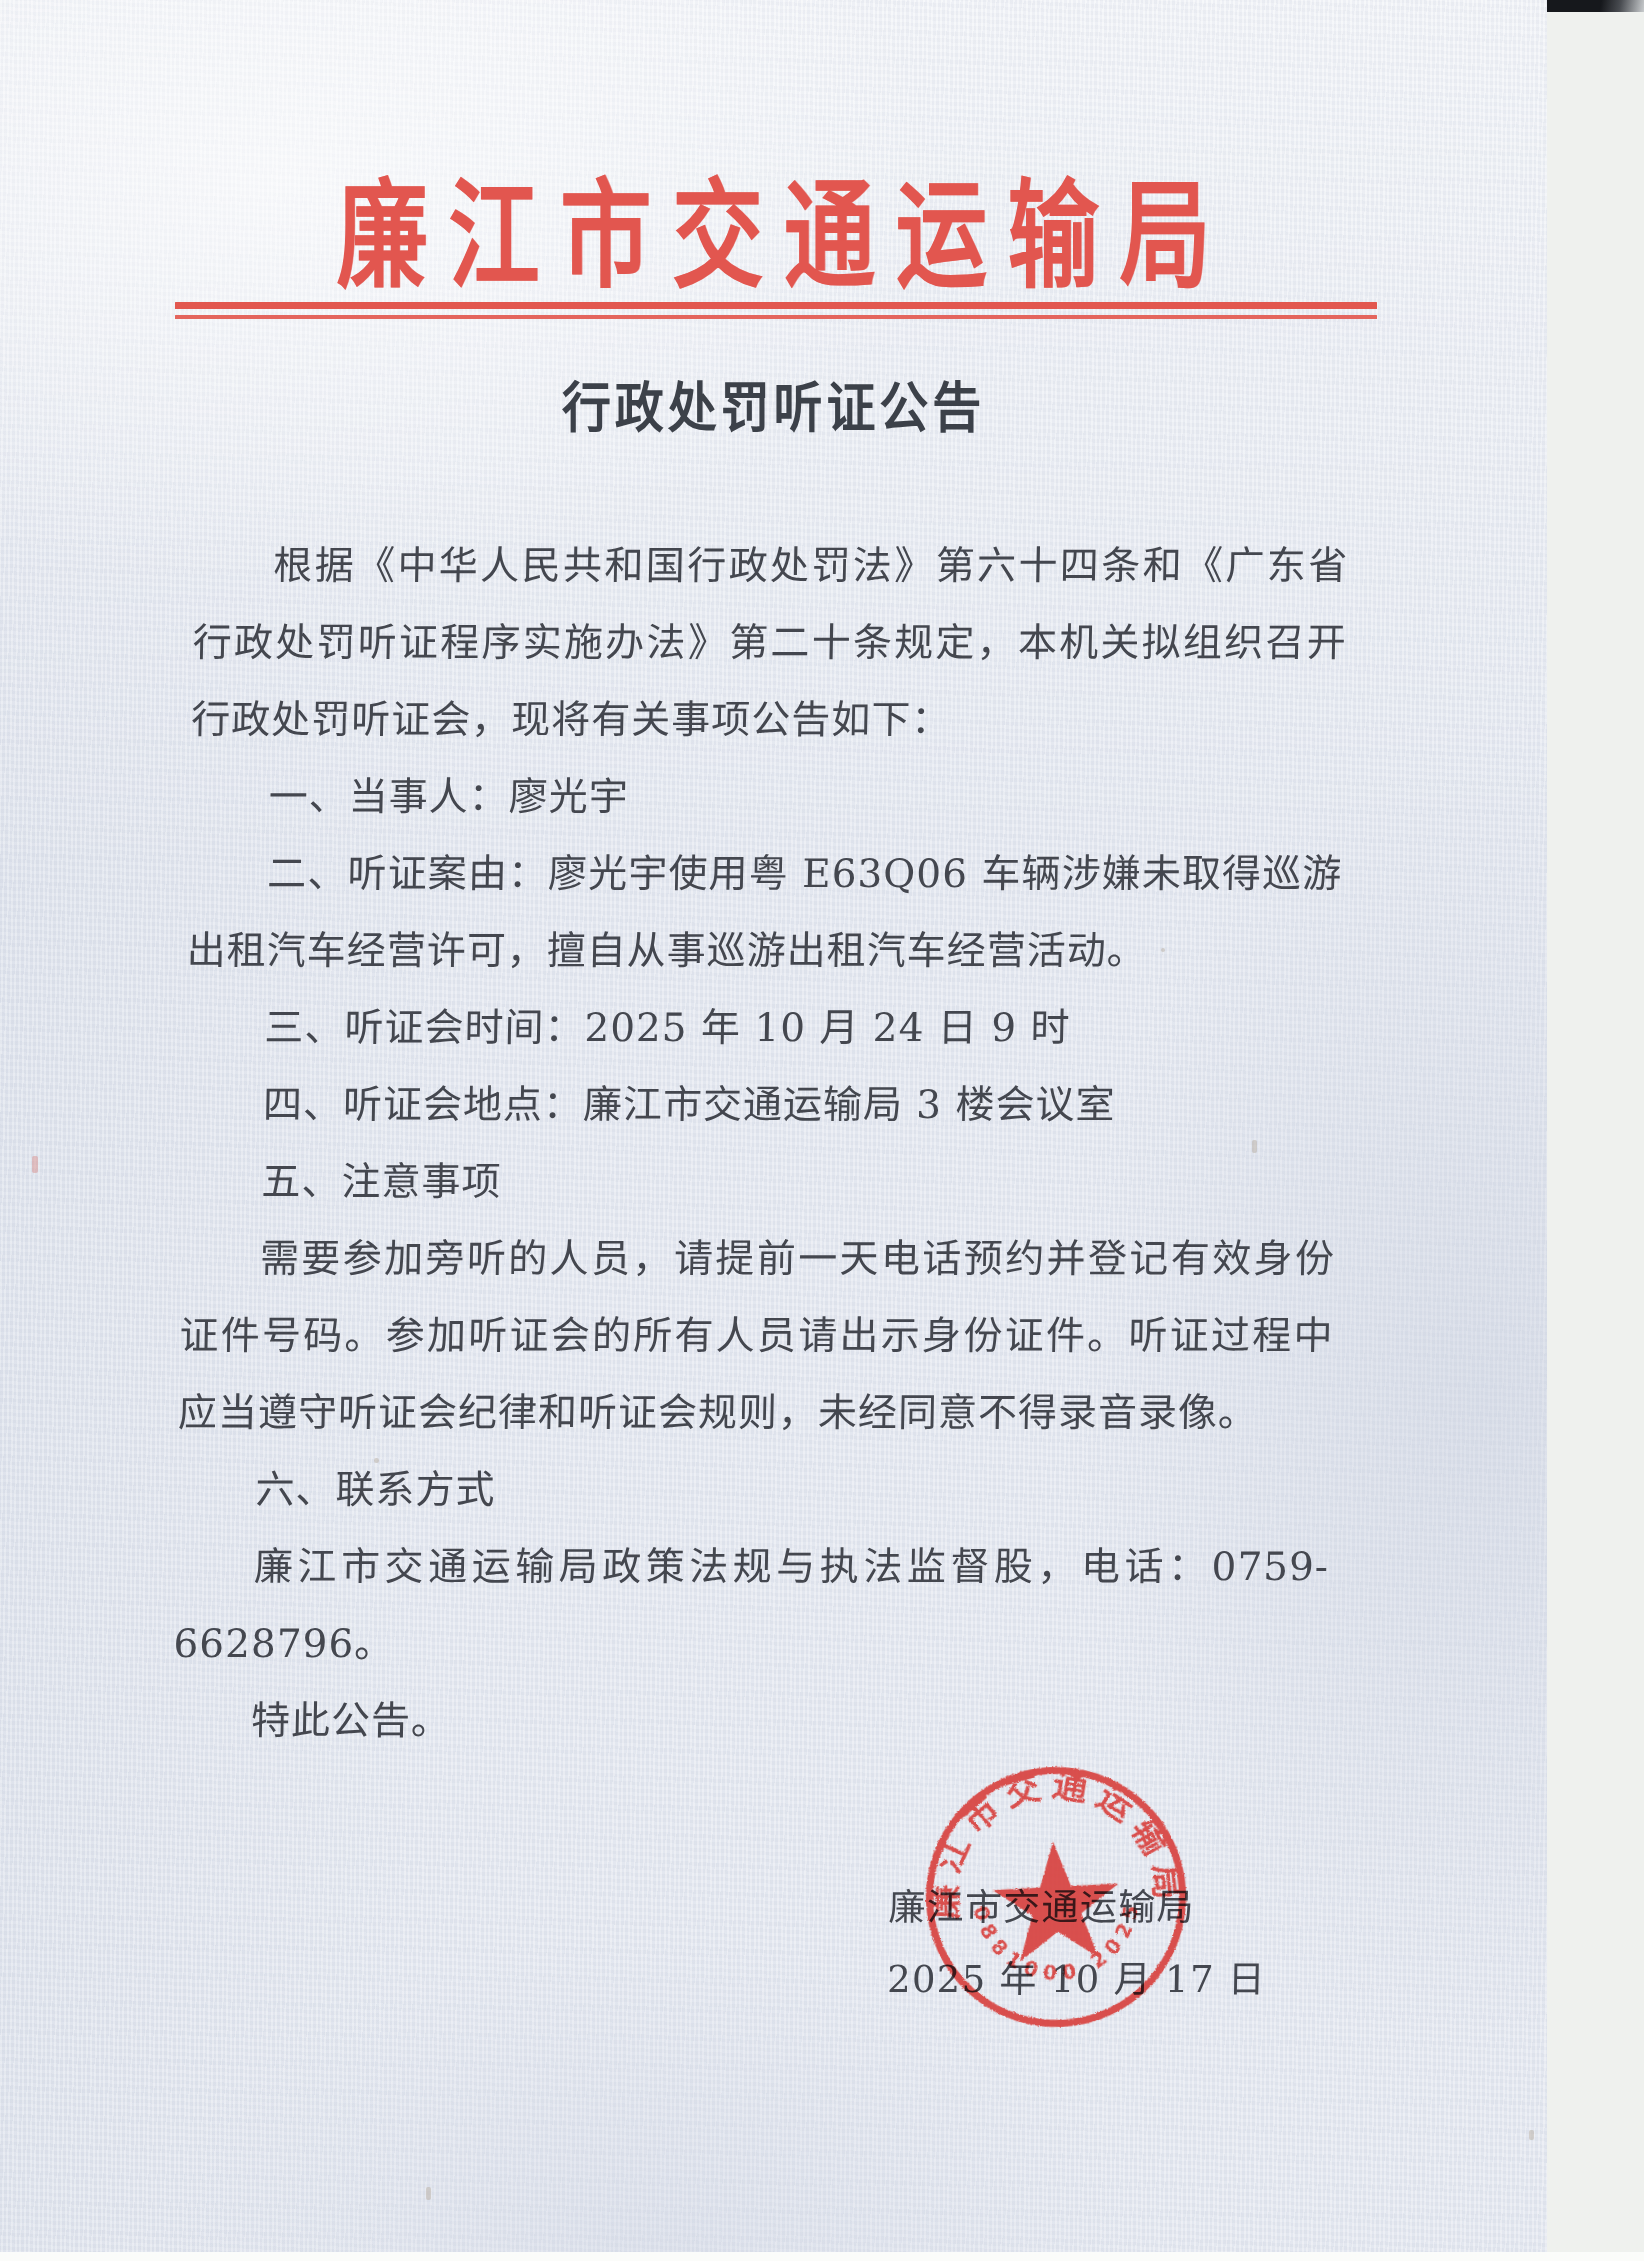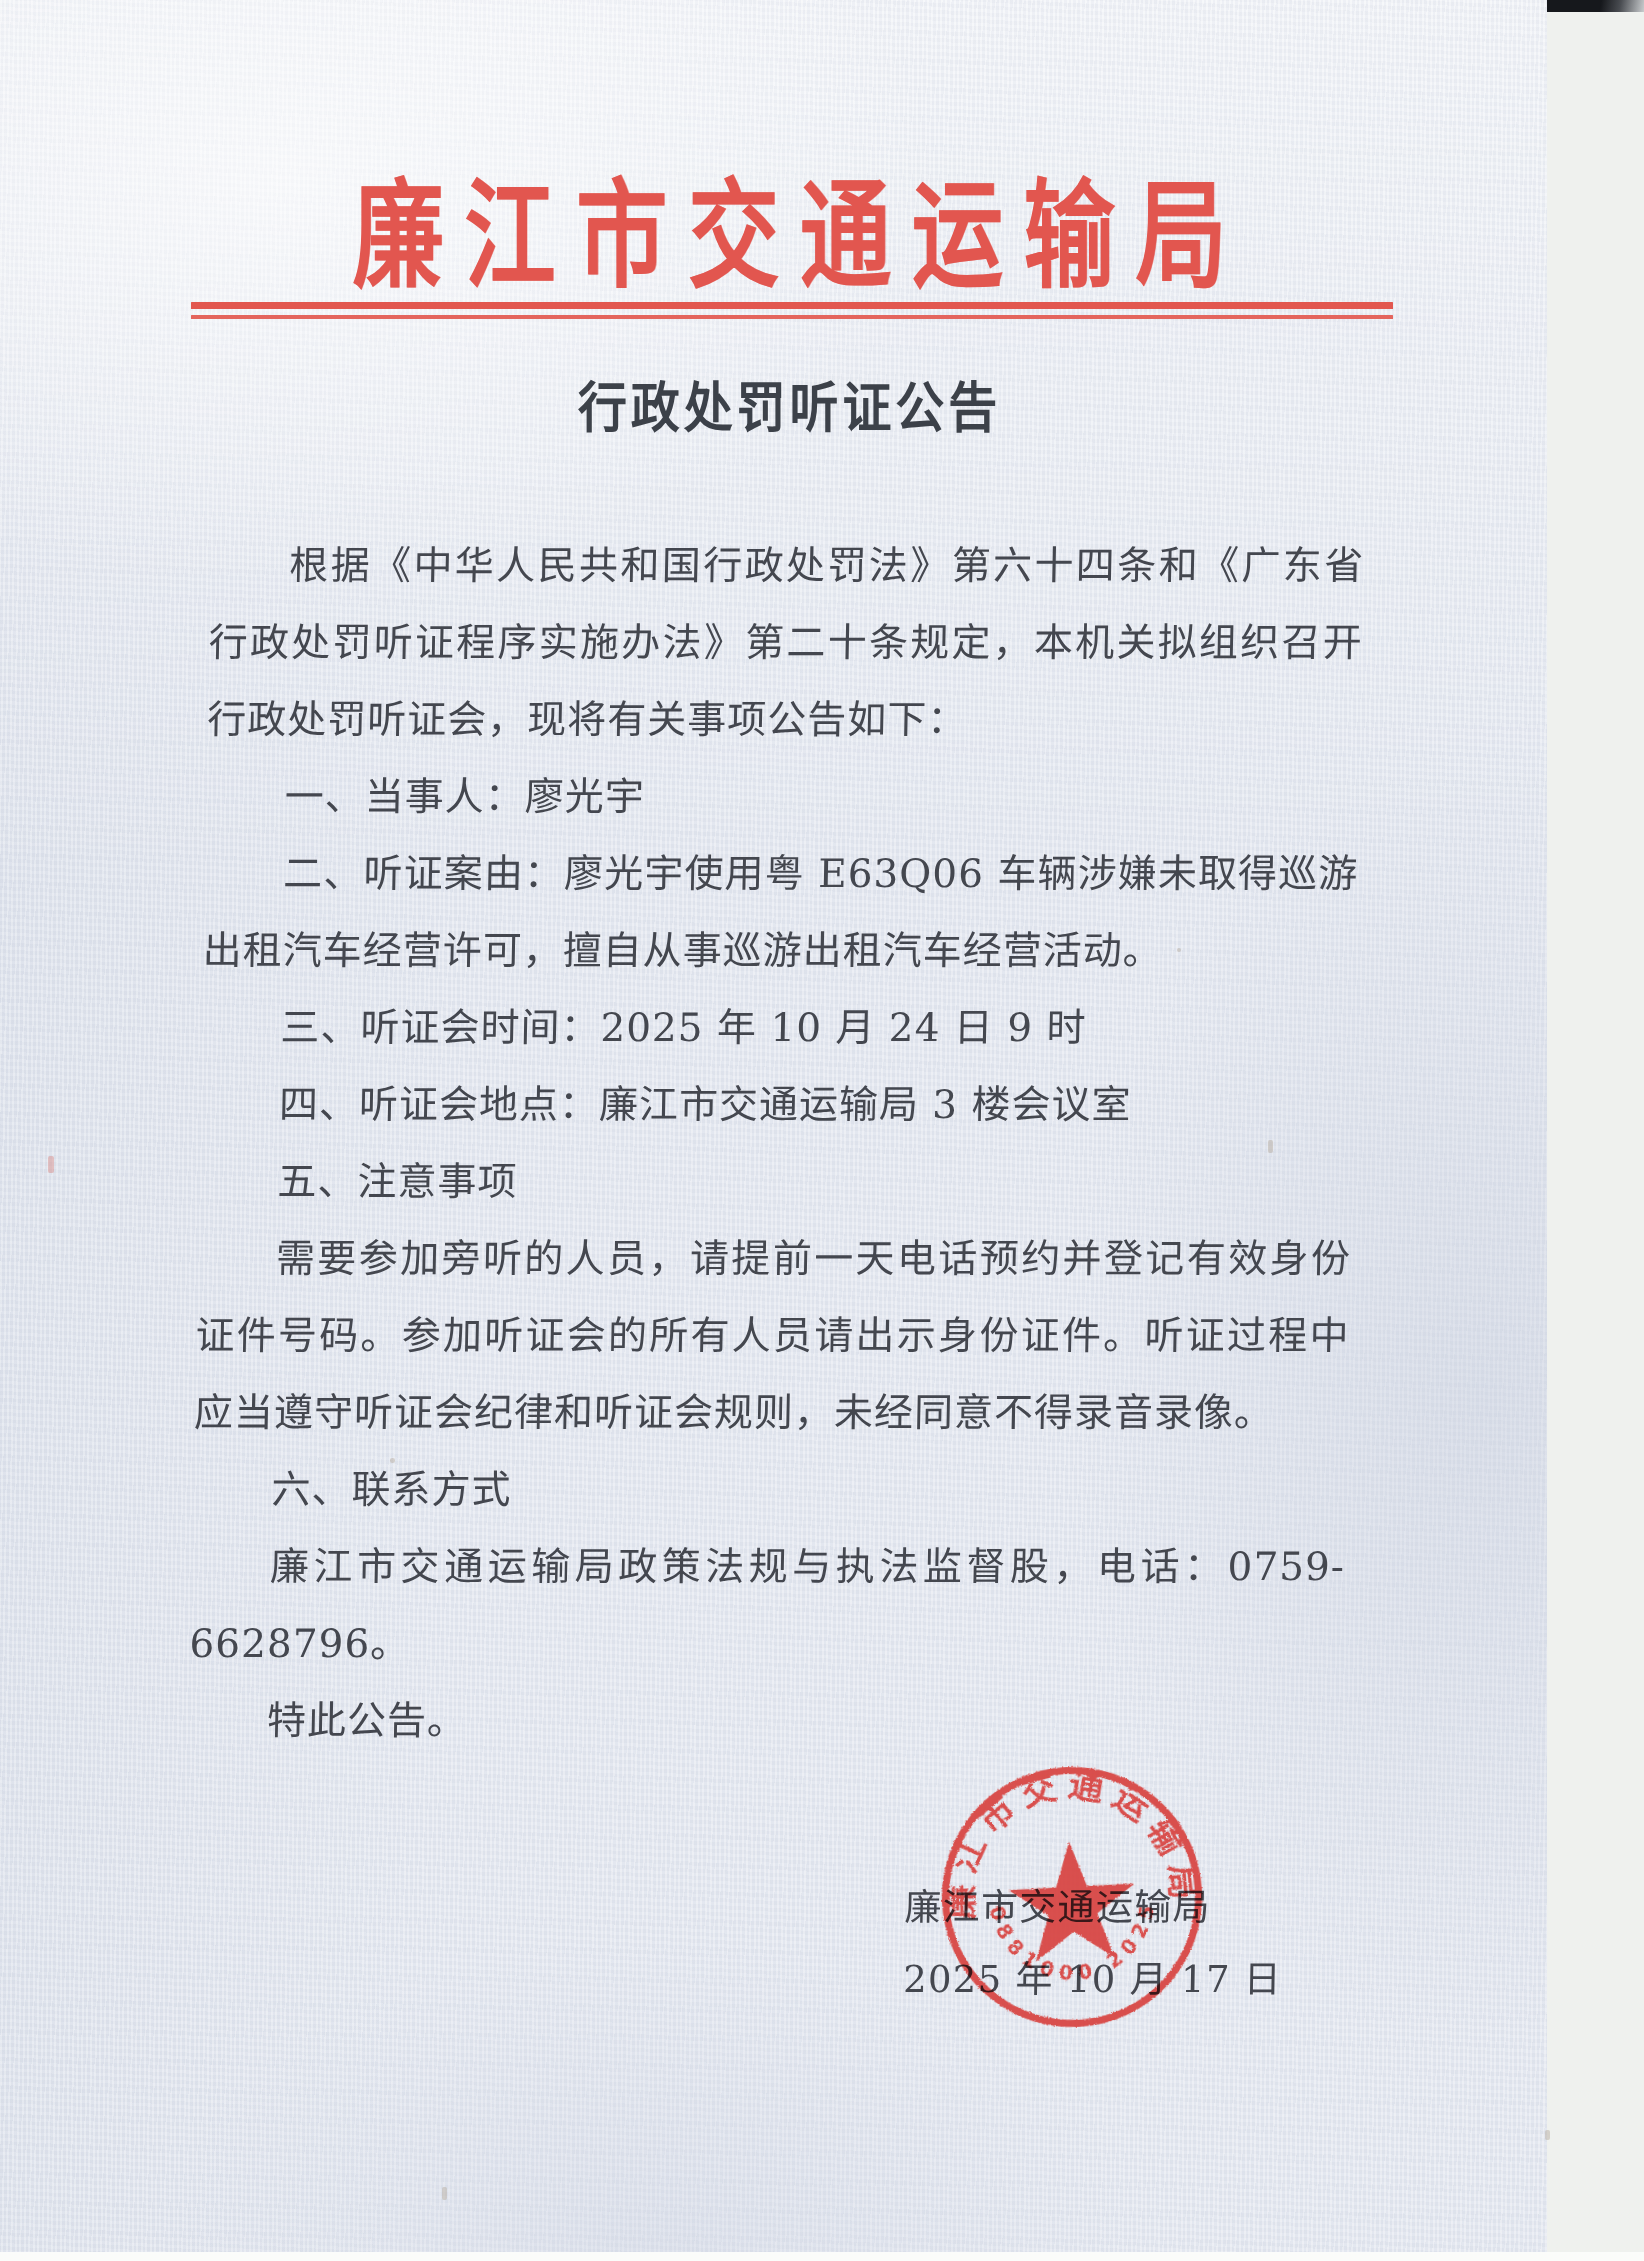--- a/index.html
+++ b/index.html
@@ -76,21 +76,20 @@
       radial-gradient(ellipse 967px 580px at 18% 8%, rgba(255,255,255,0.60), rgba(255,255,255,0) 70%),
       radial-gradient(ellipse 580px 903px at 96% 62%, rgba(198,205,220,0.42), rgba(198,205,220,0) 72%),
       radial-gradient(ellipse 709px 451px at 42% 100%, rgba(203,209,224,0.34), rgba(203,209,224,0) 70%);
     pointer-events: none;
   }
 
   .sheet-inner {
     position: absolute;
     inset: 0;
     z-index: 4;
-    margin-left: 16px;
   }
 
   
   .letterhead {
     position: absolute;
     top: 173px;
     left: 0;
     width: 1547px;
     text-align: center;
   }

